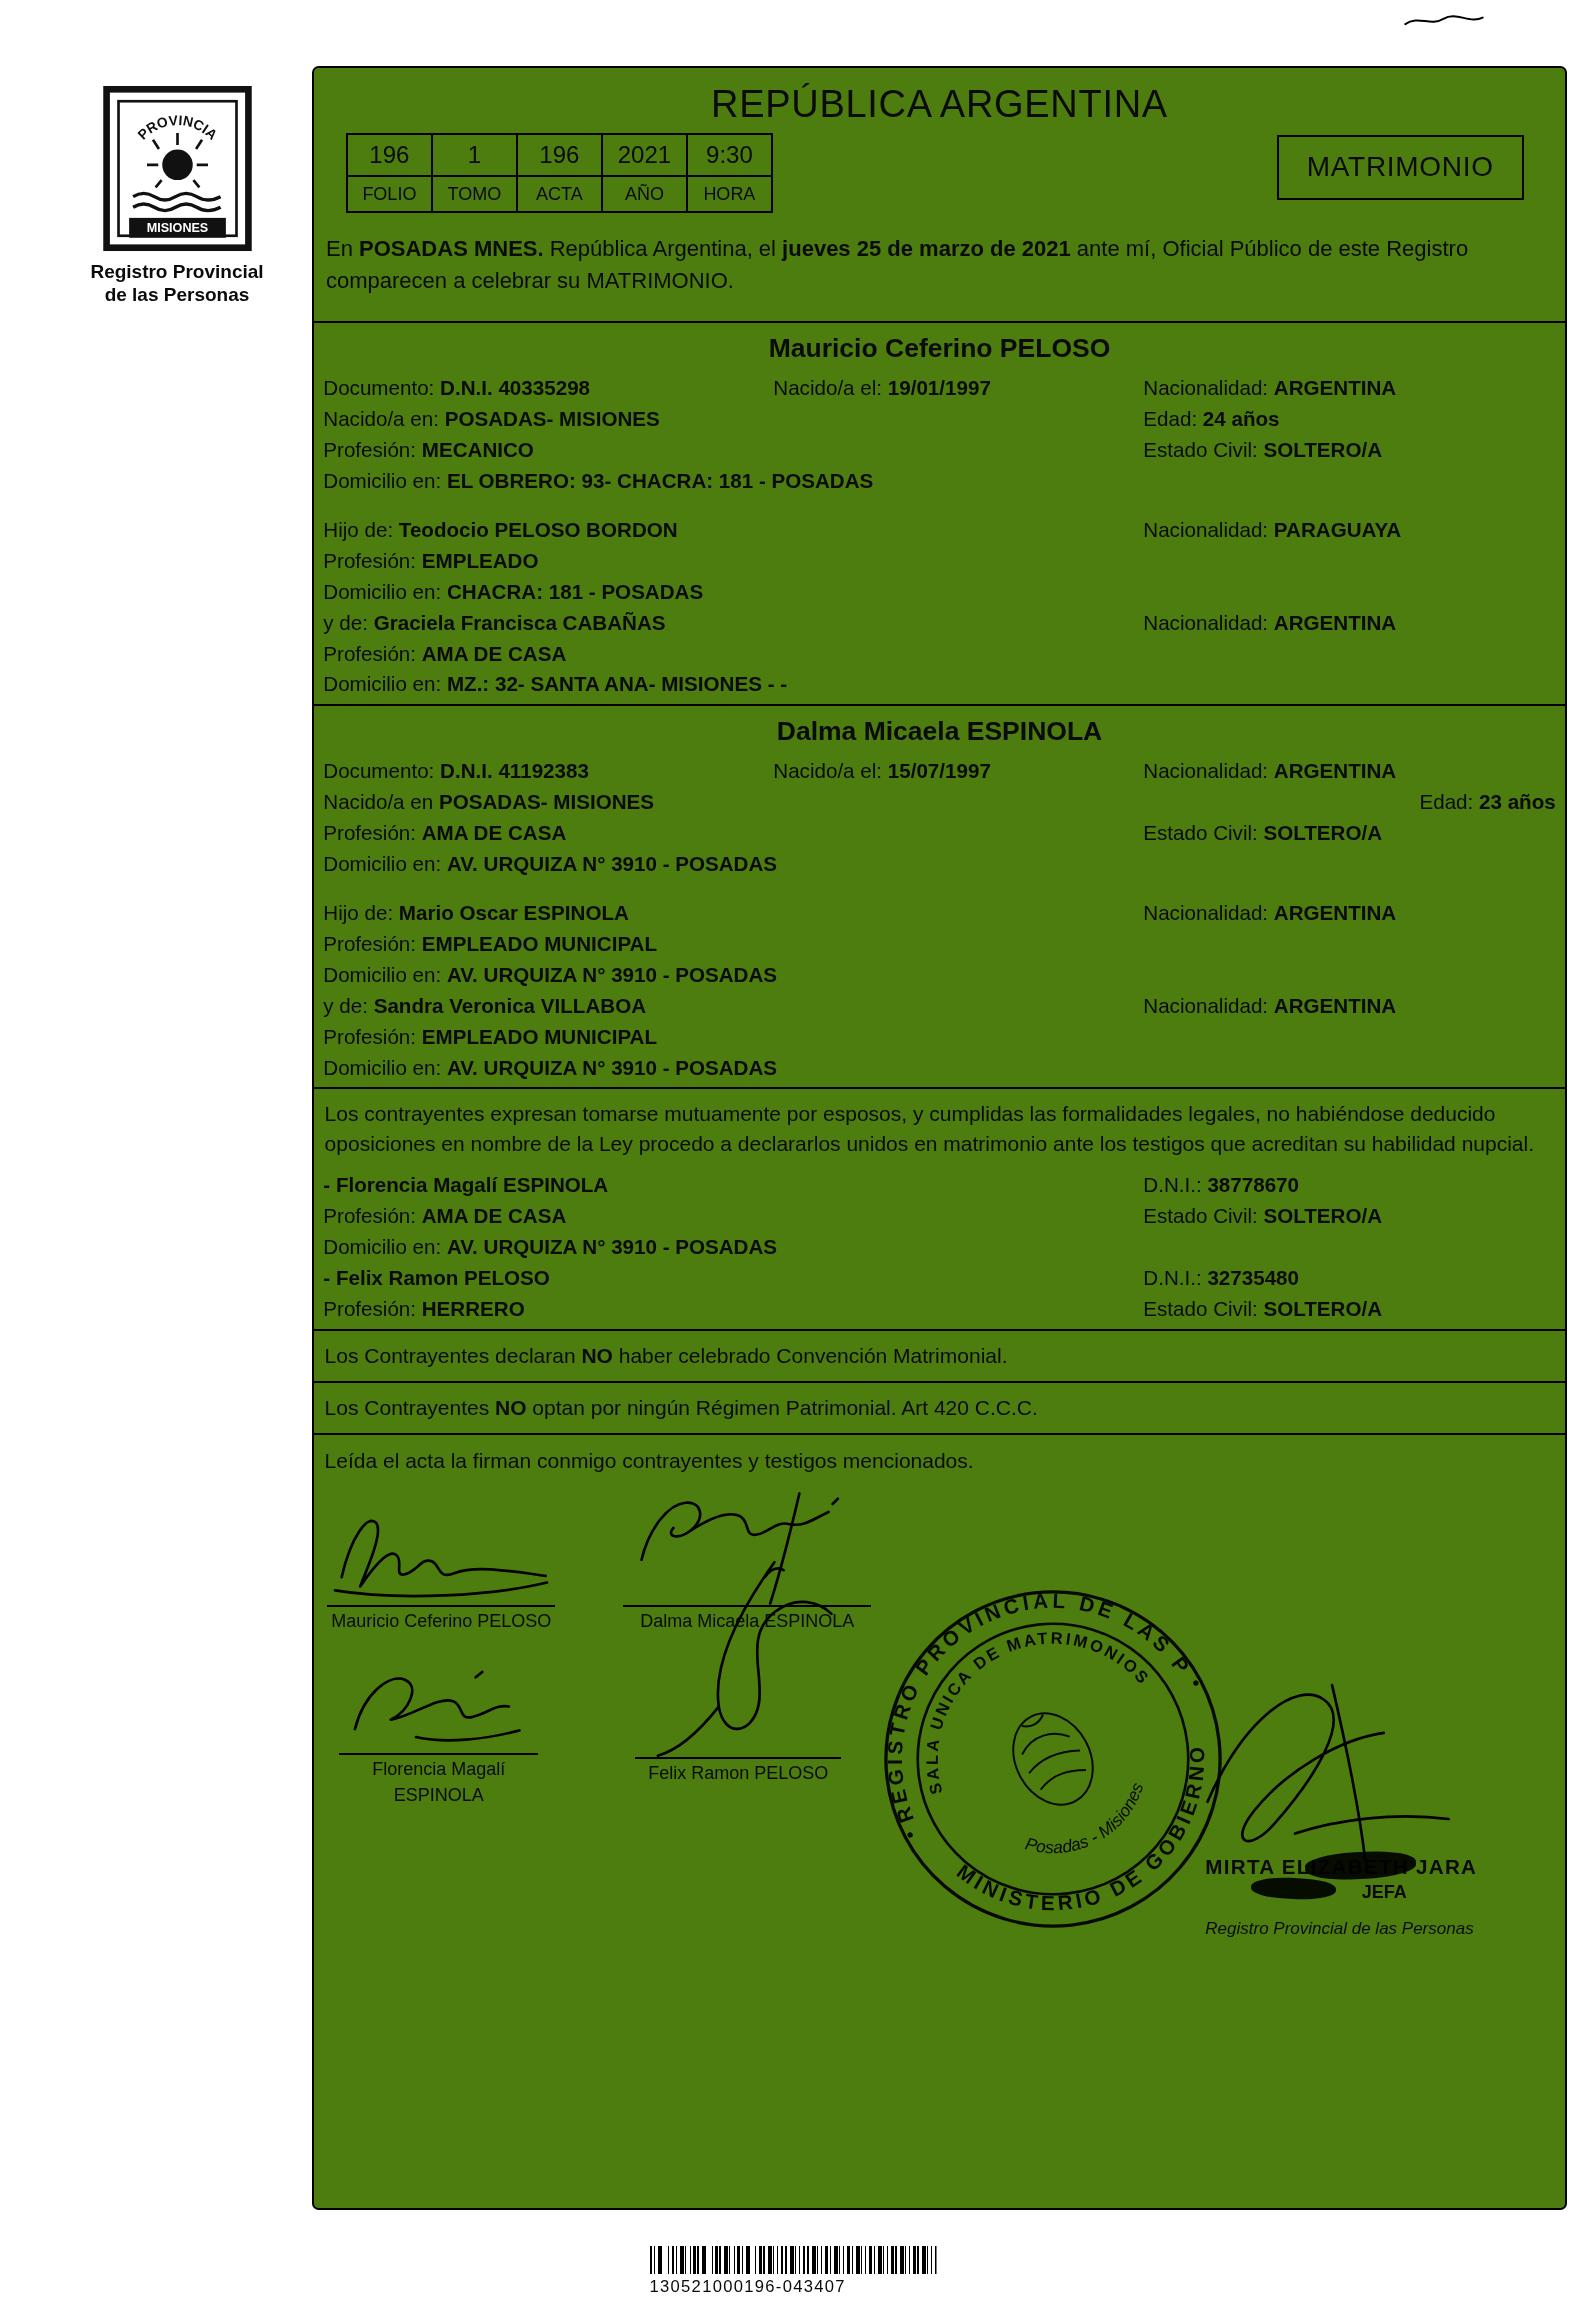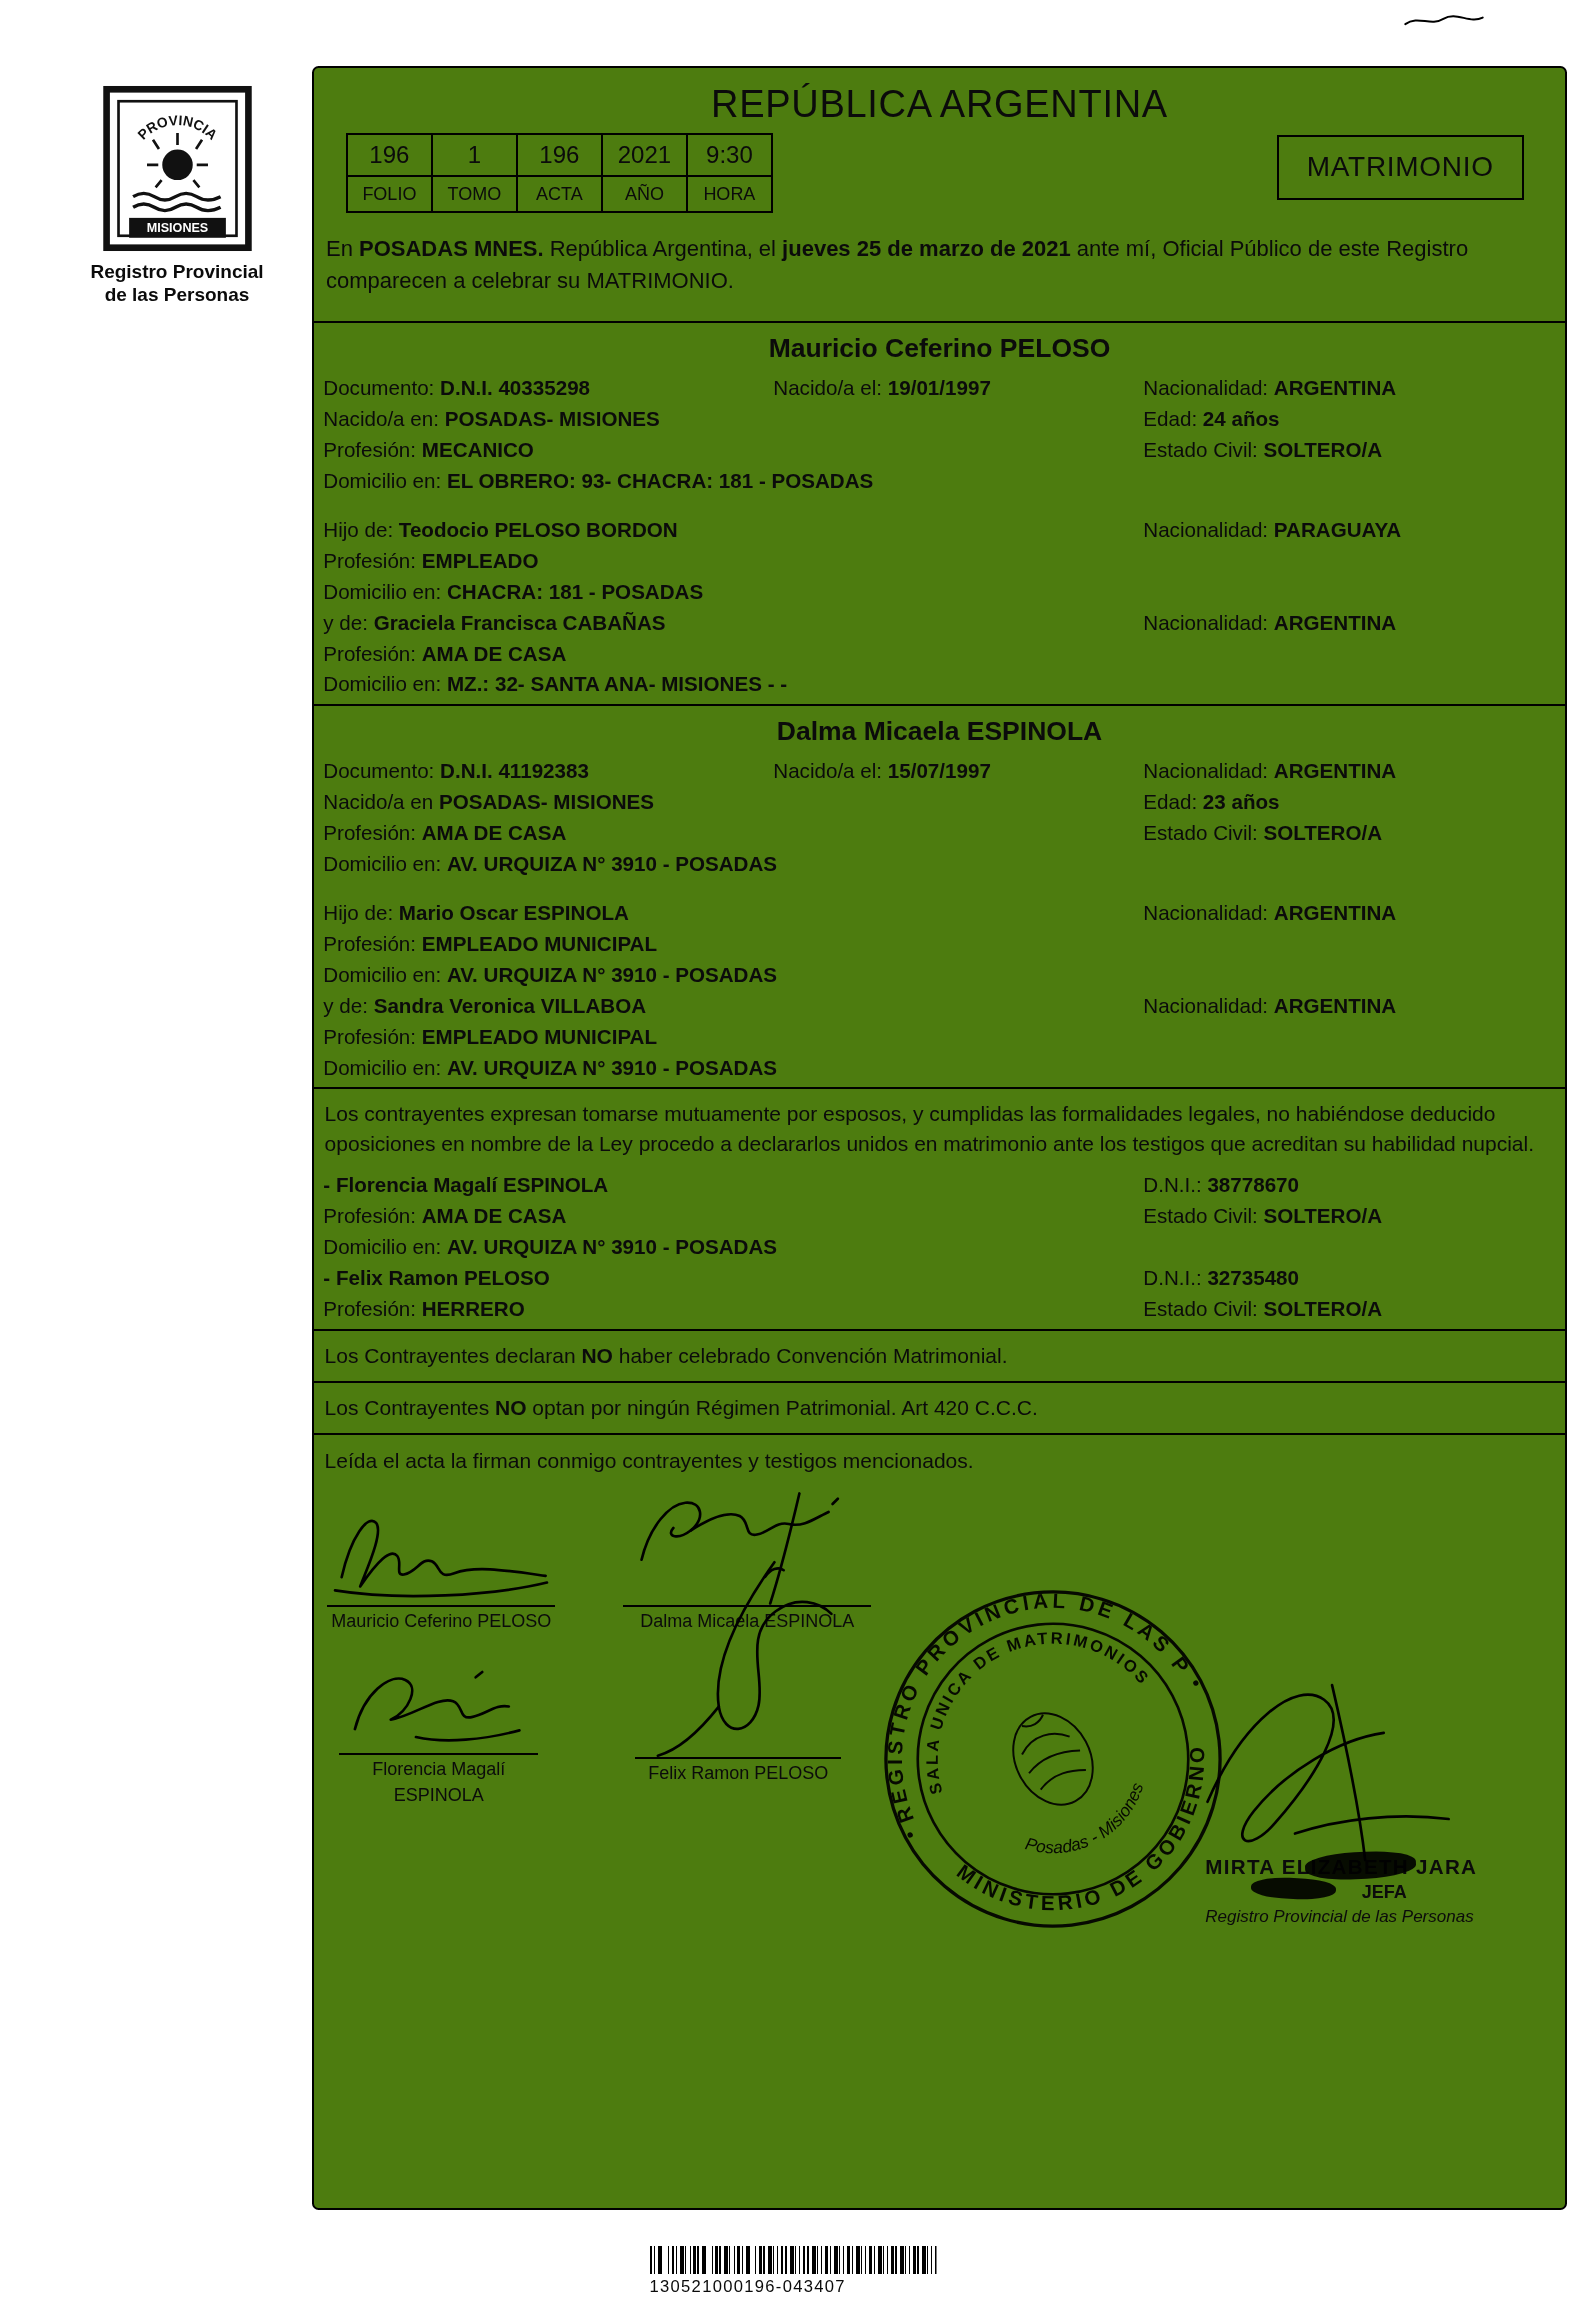--- a/index.html
+++ b/index.html
@@ -50,21 +50,21 @@
 
   .stamp{position:absolute;left:551px;top:100px;width:358px;height:358px;transform:rotate(-28deg);opacity:.92;}
   .st-ring{font-size:31px;font-weight:700;letter-spacing:6px;fill:#000;font-family:"Liberation Sans",sans-serif;}
   .st-inner{font-size:25px;font-weight:700;letter-spacing:4px;fill:#000;}
   .st-inner2{font-size:26px;font-style:italic;fill:#000;}
 
   .officiant{position:absolute;left:882px;top:375px;width:358px;}
   .off-sig{position:absolute;left:-40px;top:-199px;}
   .off-name{font-size:20.6px;font-weight:700;letter-spacing:1.3px;position:relative;}
   .off-title{font-size:18px;font-weight:700;text-align:center;margin-top:2.7px;position:relative;}
-  .off-org{font-size:17px;font-style:italic;margin-top:4px;position:relative;}
+  .off-org{font-size:17px;font-style:italic;margin-top:16px;position:relative;}
   .blot{position:absolute;background:#000;border-radius:45%;opacity:.9;}
 
   .footer-code{position:absolute;top:2246px;left:50%;transform:translateX(-50%);}
   .bars{width:287px;height:28px;margin:0 auto;
     background:repeating-linear-gradient(90deg,#000 0 2px,#fff 2px 4px,#000 4px 5.3px,#fff 5.3px 8.6px,#000 8.6px 12.6px,#fff 12.6px 14px,#000 14px 14.6px,#fff 14.6px 18px,#000 18px 19px,#fff 19px 22px);}
   .code-num{font-size:16.6px;letter-spacing:1.3px;margin-top:2.7px;}
 </style>
 </head>
 <body>
 
@@ -175,21 +175,21 @@
     <div class="sec">
       <h2 class="pname">Dalma Micaela ESPINOLA</h2>
       <div>
           <div class="pline">
             <div class="cell" style="grid-column: 1 / span 1;"><span class="lab">Documento: </span><span class="val">D.N.I. 41192383</span></div>
             <div class="cell" style="grid-column: 2 / span 1;"><span class="lab">Nacido/a el: </span><span class="val">15/07/1997</span></div>
             <div class="cell" style="grid-column: 3 / span 1;"><span class="lab">Nacionalidad: </span><span class="val">ARGENTINA</span></div>
           </div>
           <div class="pline">
             <div class="cell" style="grid-column: 1 / span 2;"><span class="lab">Nacido/a en </span><span class="val">POSADAS- MISIONES</span></div>
-            <div class="cell" style="grid-column: 3 / span 1;"><span class="lab">Edad: </span><span class="val">23 años</span></div>
+            <div class="cell" style="grid-column: 3 / span 1; text-align: right;"><span class="lab">Edad: </span><span class="val">23 años</span></div>
           </div>
           <div class="pline">
             <div class="cell" style="grid-column: 1 / span 2;"><span class="lab">Profesión: </span><span class="val">AMA DE CASA</span></div>
             <div class="cell" style="grid-column: 3 / span 1;"><span class="lab">Estado Civil: </span><span class="val">SOLTERO/A</span></div>
           </div>
           <div class="pline">
             <div class="cell" style="grid-column: 1 / span 3;"><span class="lab">Domicilio en: </span><span class="val">AV. URQUIZA N° 3910 - POSADAS</span></div>
           </div>
           <div class="pline gap">
             <div class="cell" style="grid-column: 1 / span 2;"><span class="lab">Hijo de: </span><span class="val">Mario Oscar ESPINOLA</span></div>

